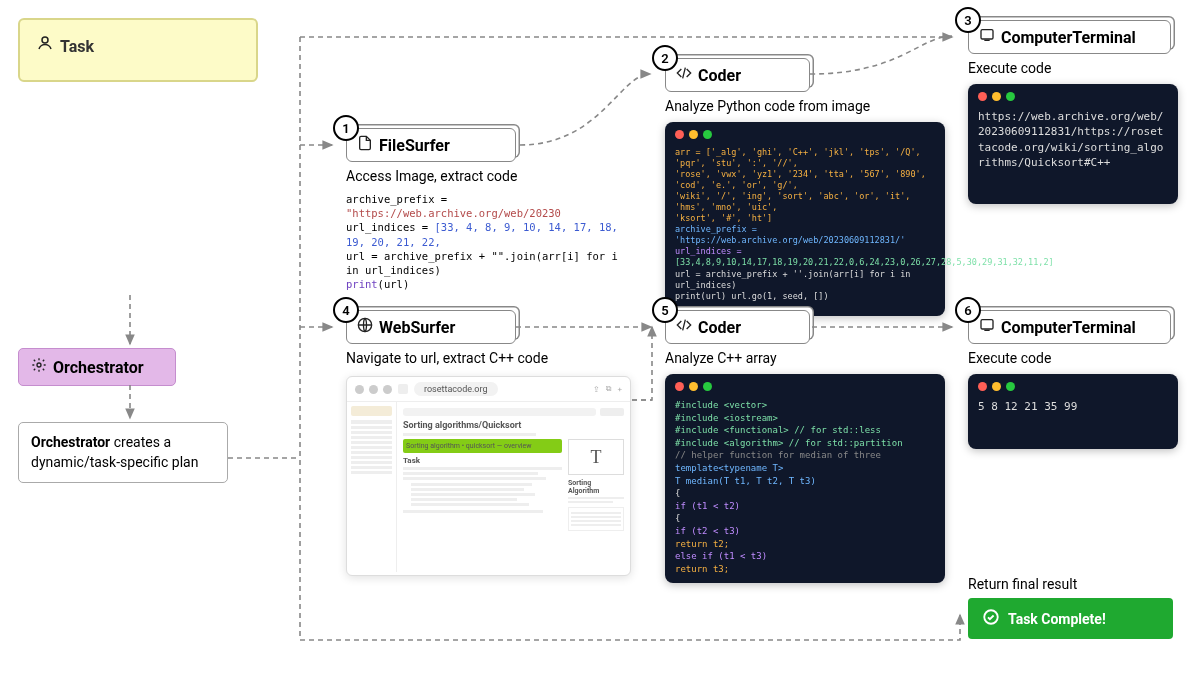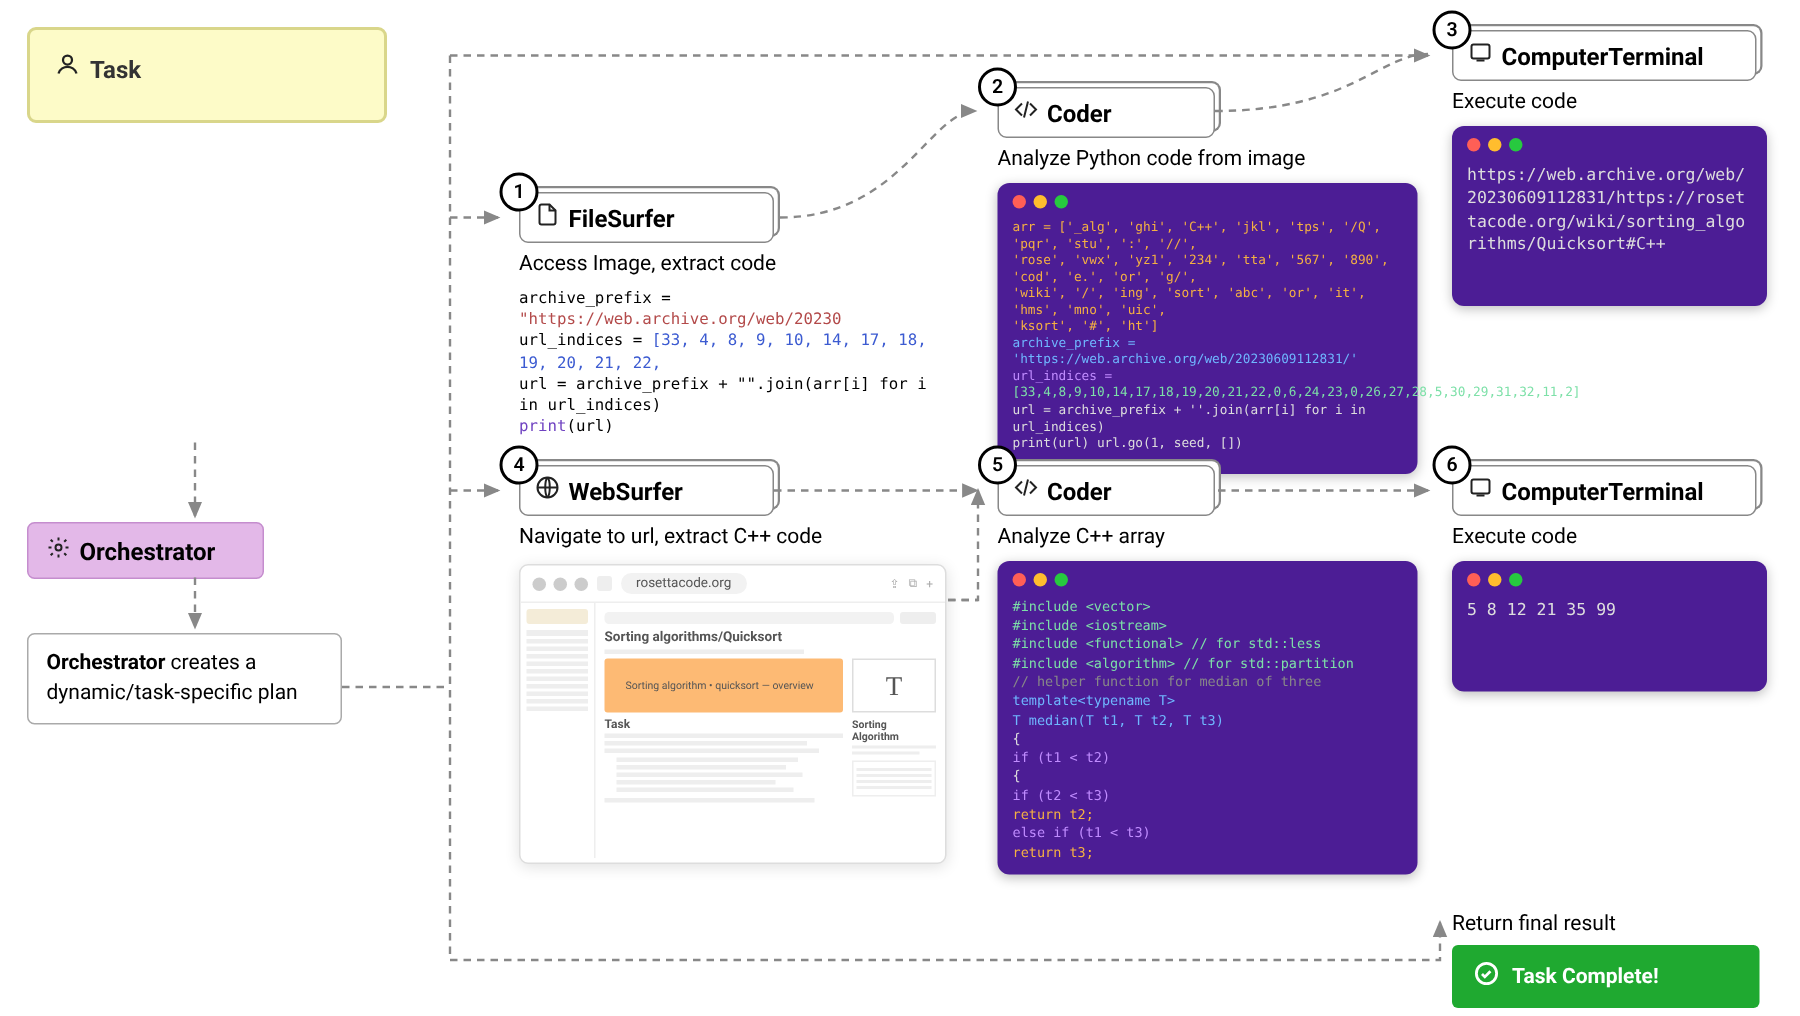--- a/index.html
+++ b/index.html
@@ -61,21 +61,21 @@
     font-size: 13px;
     font-weight: 600;
   }
   .subtitle { font-size: 14px; margin-top: 6px; }
   .code-snippet {
     font-family: ui-monospace, Menlo, Consolas, monospace;
     font-size: 10.5px;
     line-height: 1.35;
   }
   .dark-term {
-    background: #4c1d95;
+    background: #0f172a;
     border-radius: 8px;
     padding: 8px 10px;
     color: #ddd;
     font-family: ui-monospace, Menlo, Consolas, monospace;
     font-size: 11px;
     line-height: 1.4;
     box-shadow: 0 2px 8px rgba(0,0,0,.25);
   }
   .traffic { display:flex; gap:5px; margin-bottom:8px;}
   .traffic span { width:9px;height:9px;border-radius:50%; display:inline-block;}
@@ -248,21 +248,21 @@
       </div>
       <div style="flex:1;padding:6px;">
         <div style="display:flex;gap:4px;margin-bottom:4px;">
           <div style="flex:1;height:8px;background:#f2f2f2;border-radius:3px;"></div>
           <div style="width:24px;height:8px;background:#eee;border-radius:2px;"></div>
         </div>
         <div style="font-weight:700;font-size:9px;">Sorting algorithms/Quicksort</div>
         <div style="height:3px;background:#eee;margin:3px 0;width:60%;"></div>
         <div style="display:flex;gap:6px;">
           <div style="flex:1;">
-            <div style="background:#fdba74;padding:14px;border-radius:2px;margin-bottom:3px;font-size:7px;">Sorting algorithm • quicksort — overview</div>
+            <div style="background:#84cc16;padding:3px;border-radius:2px;margin-bottom:3px;font-size:7px;">Sorting algorithm • quicksort — overview</div>
             <div style="font-weight:700;font-size:8px;">Task</div>
             <div style="height:3px;background:#eee;margin:2px 0;"></div>
             <div style="height:3px;background:#eee;margin:2px 0;width:85%;"></div>
             <div style="height:3px;background:#eee;margin:2px 0;width:90%;"></div>
             <div style="padding-left:8px;margin-top:3px;">
               <div style="height:3px;background:#eee;margin:2px 0;width:80%;"></div>
               <div style="height:3px;background:#eee;margin:2px 0;width:75%;"></div>
               <div style="height:3px;background:#eee;margin:2px 0;width:82%;"></div>
               <div style="height:3px;background:#eee;margin:2px 0;width:70%;"></div>
               <div style="height:3px;background:#eee;margin:2px 0;width:78%;"></div>
@@ -327,31 +327,31 @@
     <span class="num">6</span>
     <span>
       <svg width="16" height="16" viewBox="0 0 24 24" fill="none" stroke="#222" stroke-width="2">
           <rect x="3" y="4" width="18" height="14" rx="2"></rect>
           <path d="M8 20h8"></path>
         </svg>
     </span>
     <span>ComputerTerminal</span>
   </div>
   <div class="subtitle">Execute code</div>
-  <div class="dark-term" style="margin-top:8px; height:87px;">
+  <div class="dark-term" style="margin-top:8px; height:75px;">
     <div class="traffic">
         <span class="tl-r"></span>
         <span class="tl-y"></span>
         <span class="tl-g"></span>
       </div>
     <div>5 8 12 21 35 99</div>
   </div>
 </div>
 
-<div class="abs" style="left:968px; top:602px;">
+<div class="abs" style="left:968px; top:570px;">
   <div class="subtitle" style="margin-bottom:6px;">Return final result</div>
   <div class="success-btn">
     <span>
       <svg width="18" height="18" viewBox="0 0 24 24" fill="none" stroke="#fff" stroke-width="2.5">
           <circle cx="12" cy="12" r="9"></circle>
           <path d="M8 12.5l2.5 2.5 5-5"></path>
         </svg>
     </span>
     <span>Task Complete!</span>
   </div>

